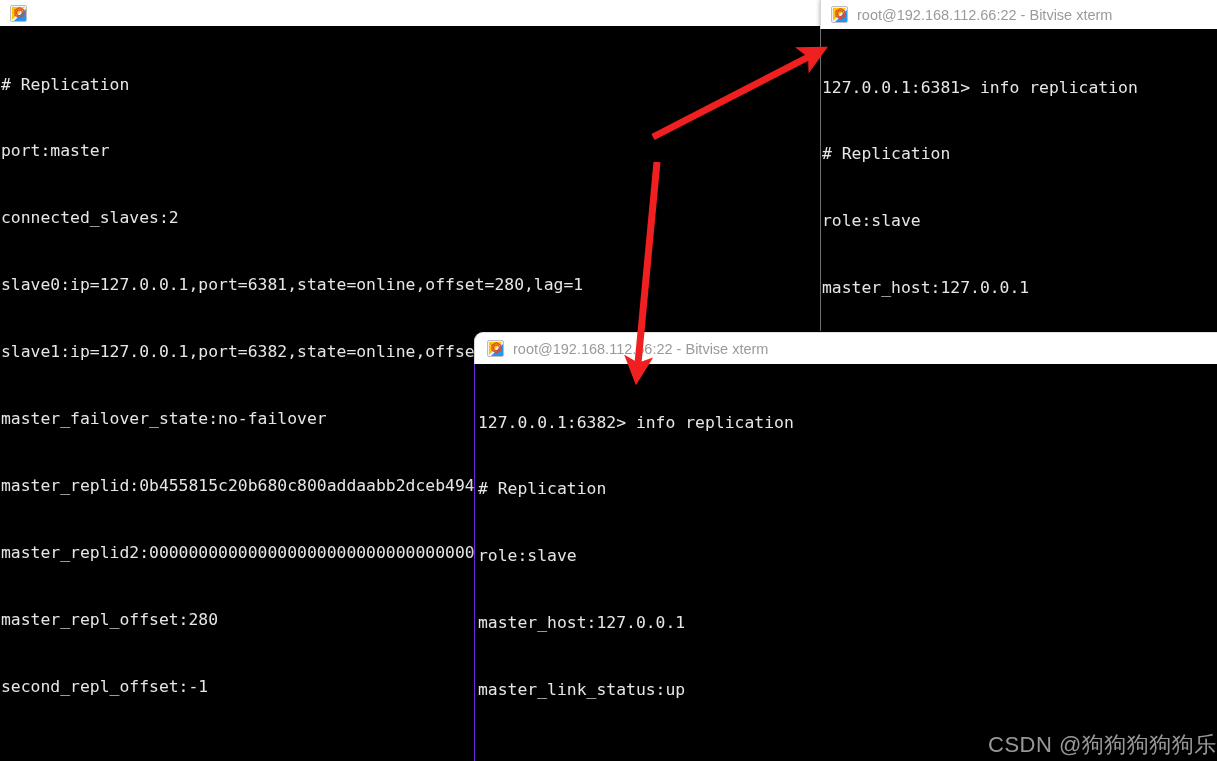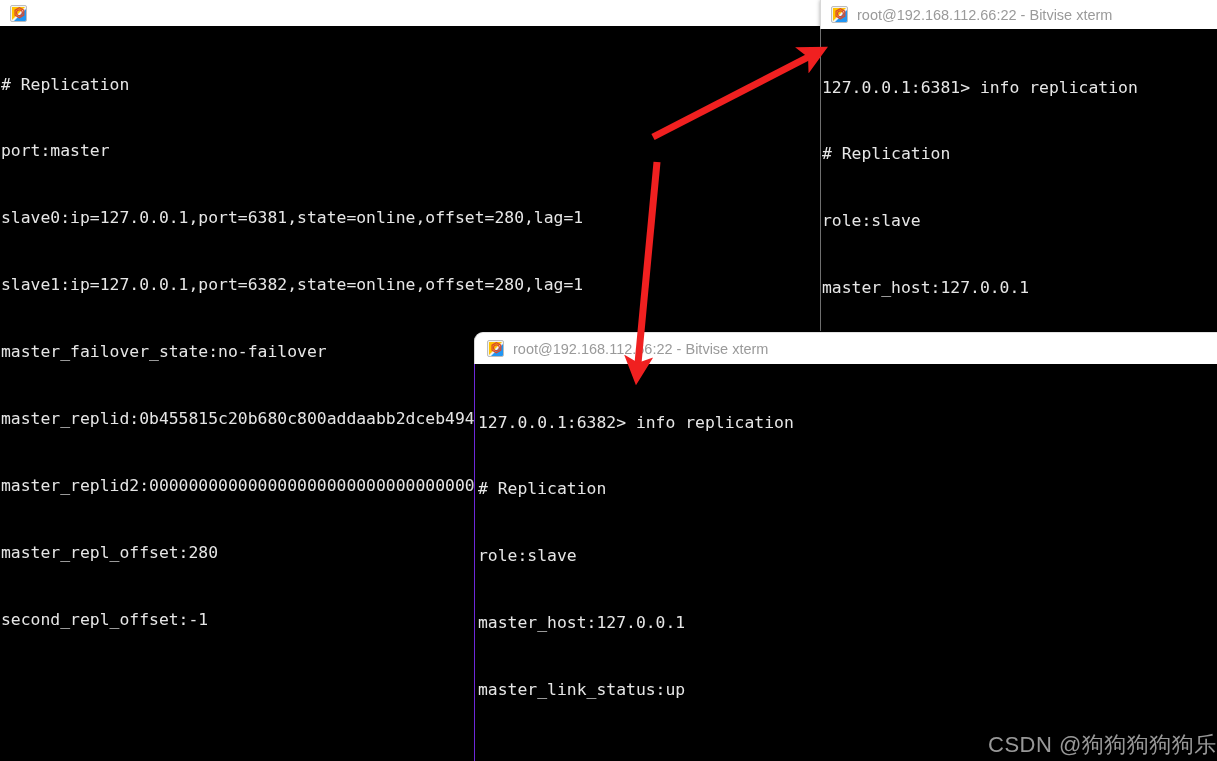--- a/index.html
+++ b/index.html
@@ -109,20 +109,21 @@
   <div class="titlebar">
     <span class="appicon">
       <span class="tri-y"></span>
         <span class="tri-b"></span>
         <span class="zchar">⏣</span>
     </span>
   </div>
   <div class="term">
     <span class="line"># Replication</span>
     <span class="line">port:master</span>
+    <span class="line">connected_slaves:2</span>
     <span class="line">slave0:ip=127.0.0.1,port=6381,state=online,offset=280,lag=1</span>
     <span class="line">slave1:ip=127.0.0.1,port=6382,state=online,offset=280,lag=1</span>
     <span class="line">master_failover_state:no-failover</span>
     <span class="line">master_replid:0b455815c20b680c800addaabb2dceb494c864f5</span>
     <span class="line">master_replid2:0000000000000000000000000000000000000000</span>
     <span class="line">master_repl_offset:280</span>
     <span class="line">second_repl_offset:-1</span>
     
     
     

